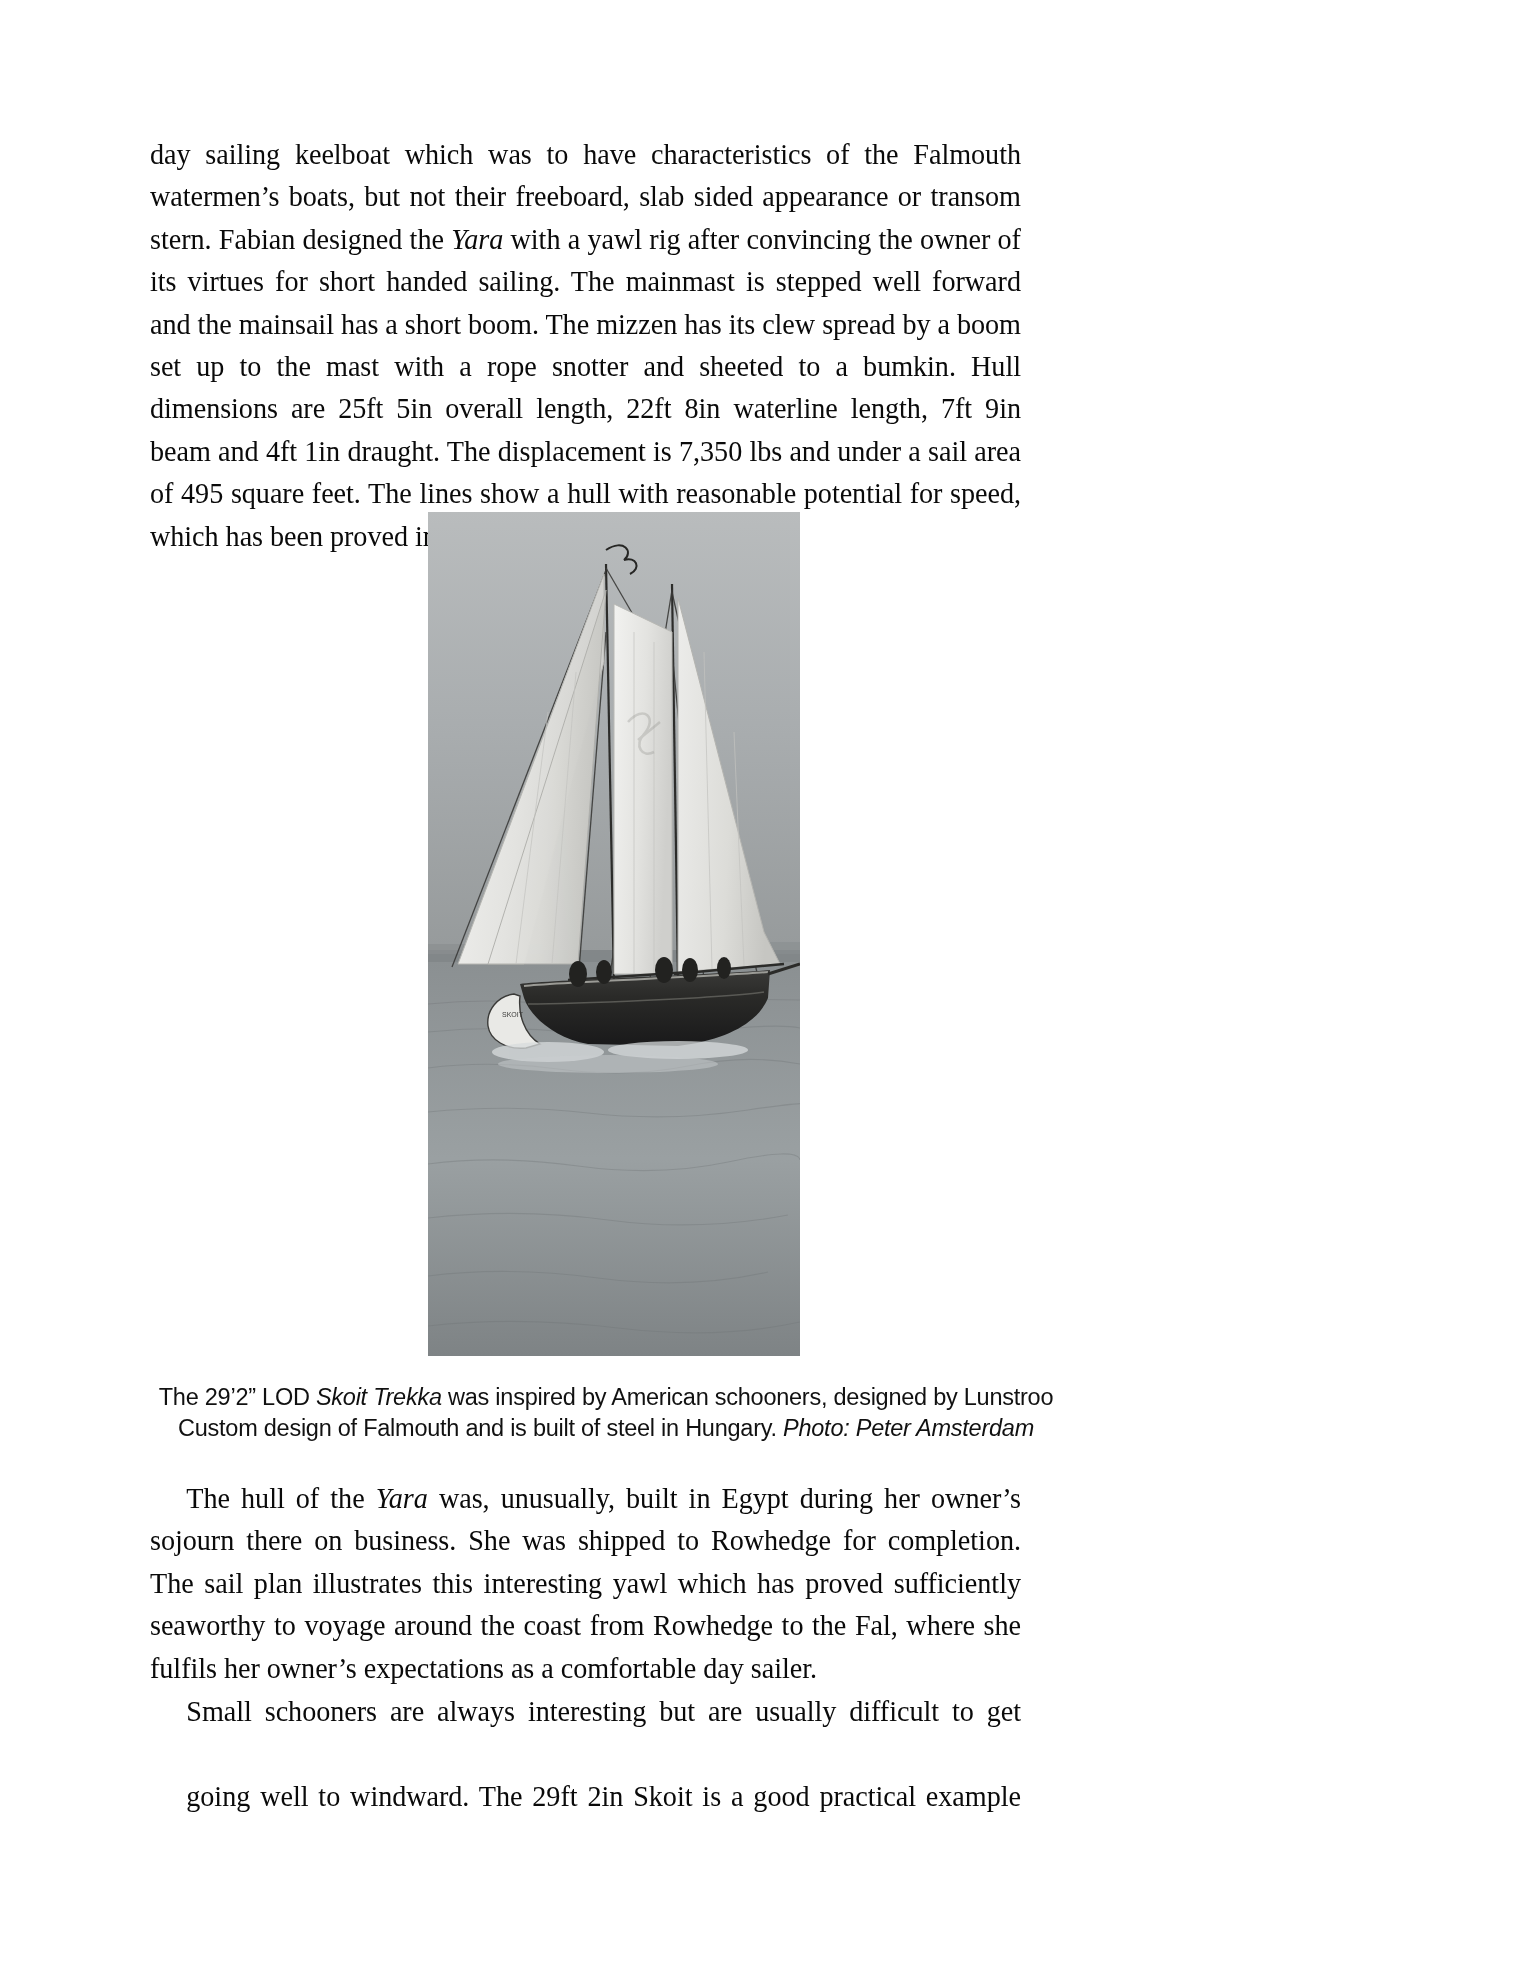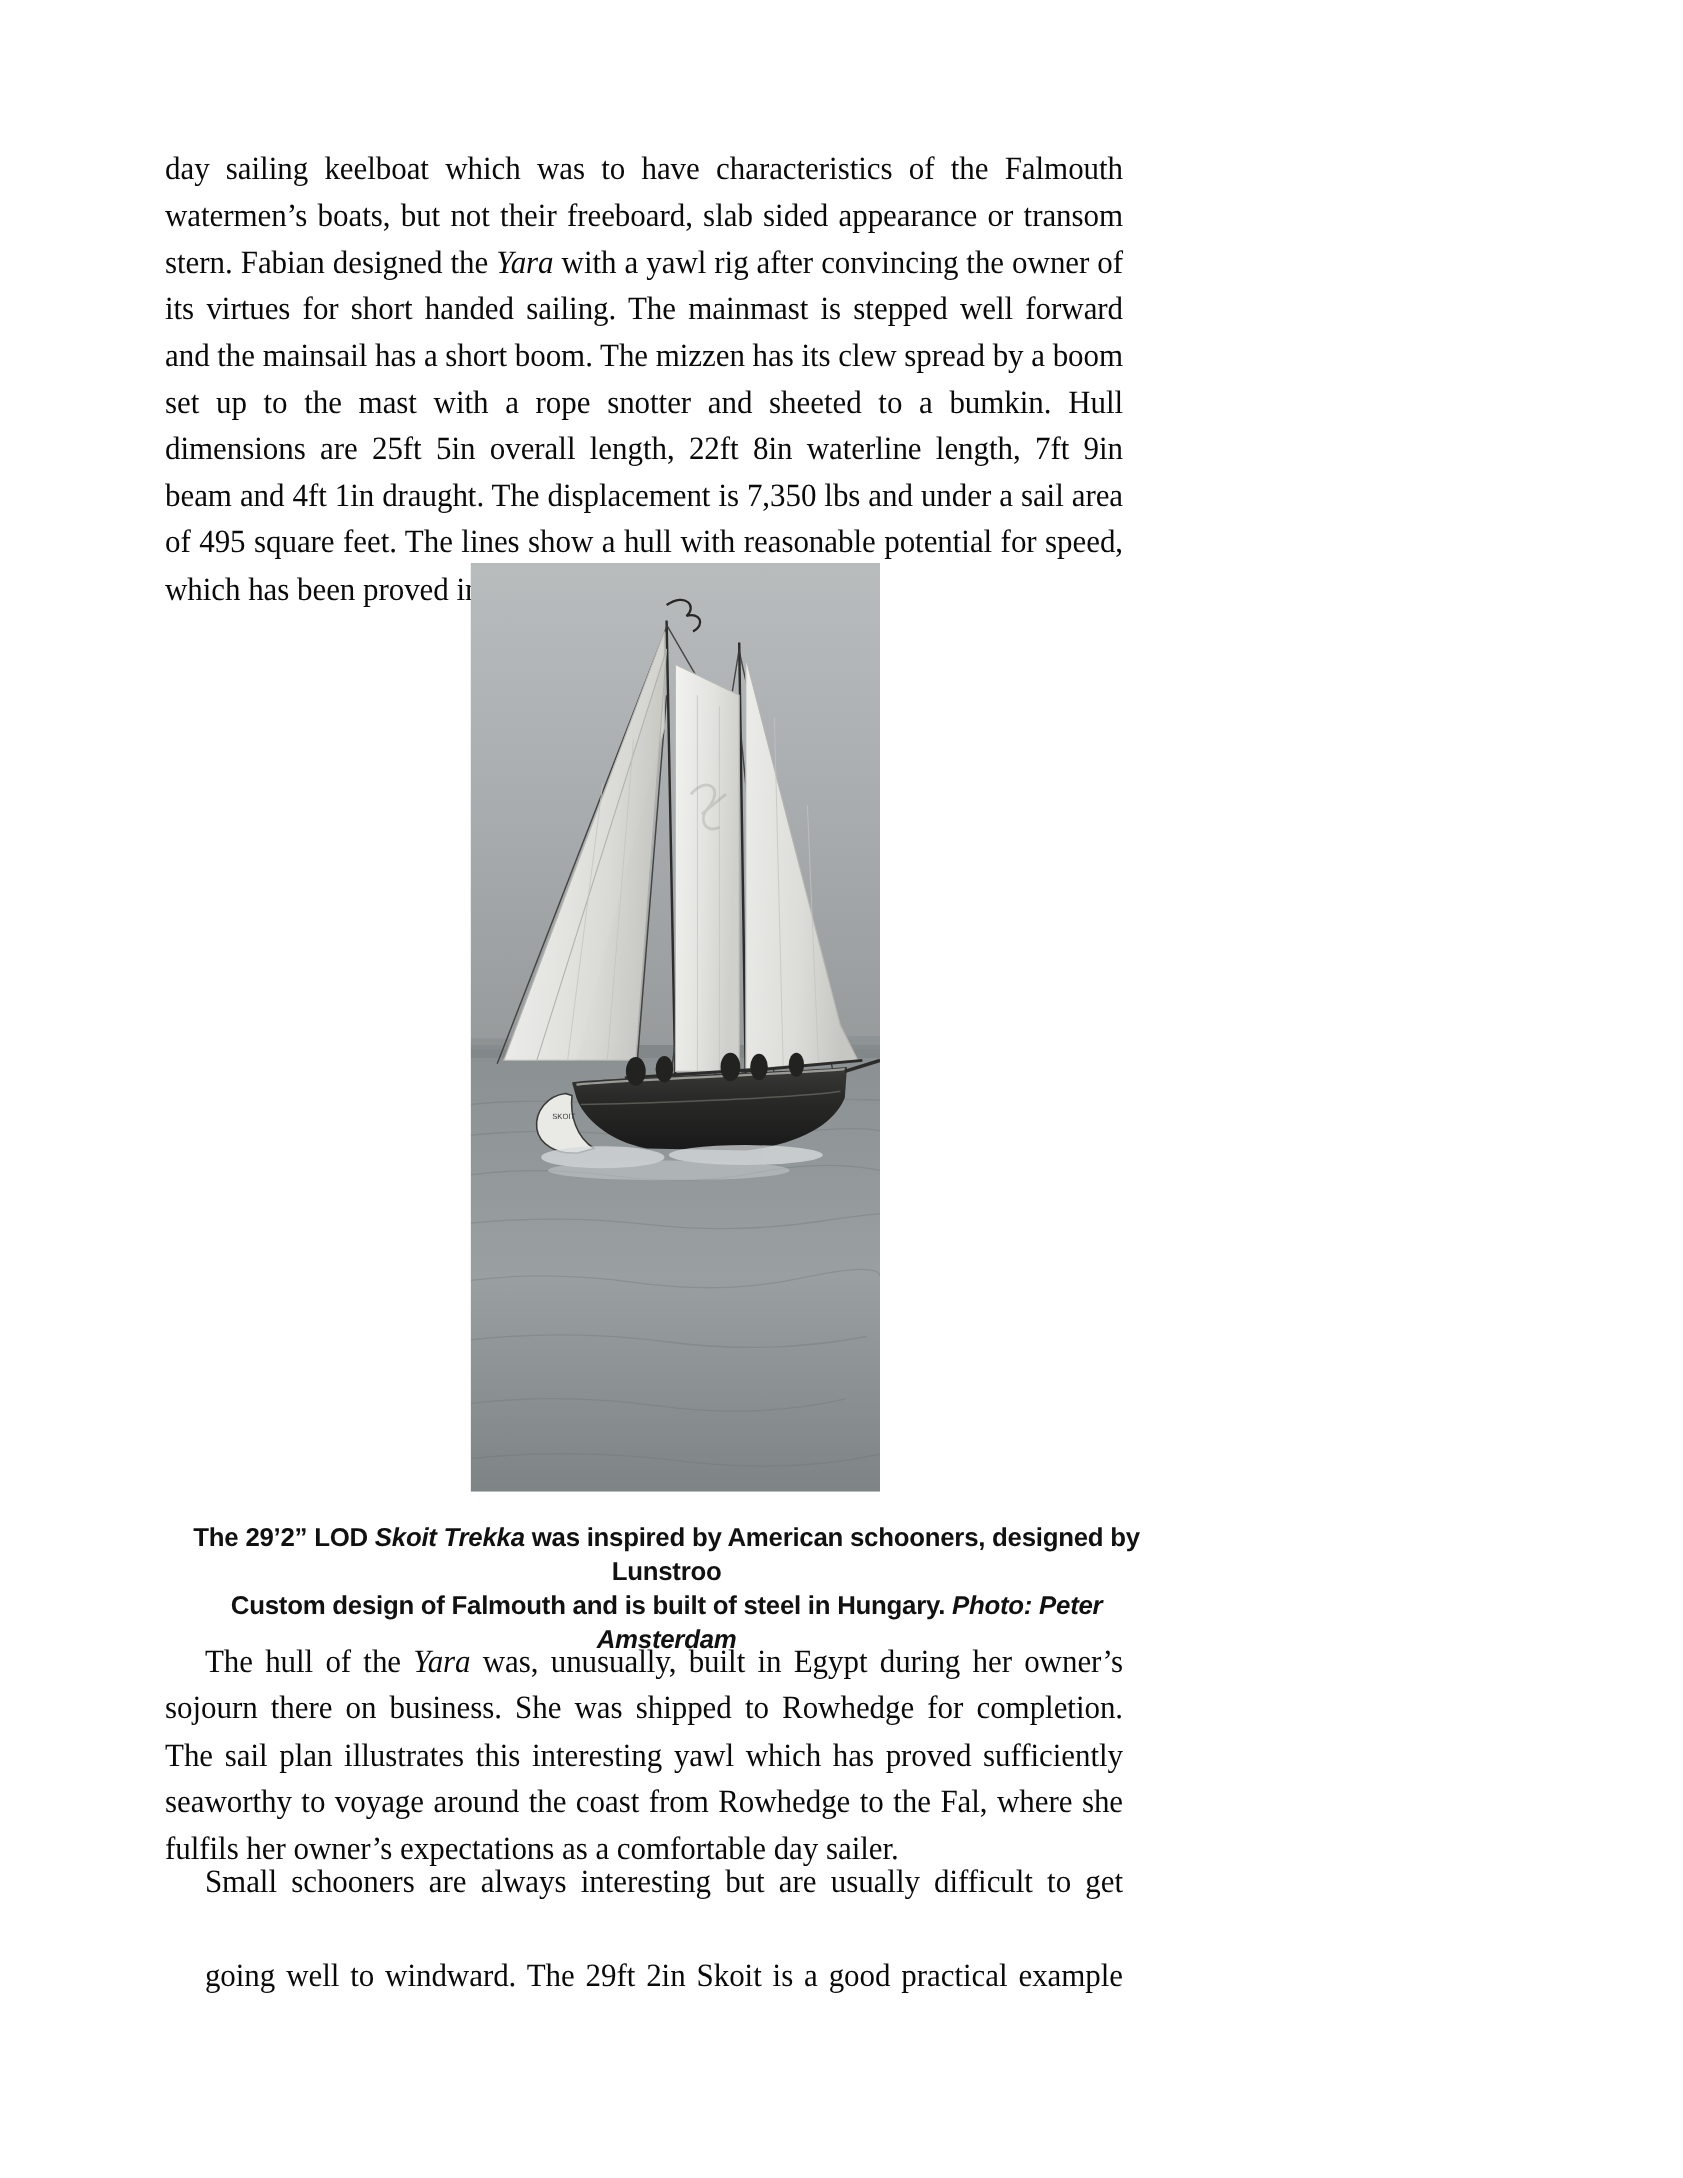--- a/index.html
+++ b/index.html
@@ -78,30 +78,28 @@
     position: absolute;
     left: 150px;
     top: 1382px;
     width: 912px;
     font-family: "Liberation Sans", "DejaVu Sans", sans-serif;
     font-size: 23.5px;
     line-height: 31px;
     text-align: center;
     color: #111111;
     letter-spacing: -0.25px;
-    font-weight: bold;
   }
   .caption i, .caption em { font-style: italic; }
 
   .para-block-2 {
     position: absolute;
     left: 150px;
     top: 1477px;
     width: 912px;
-    margin-top: 13px;
   }
   .para-block-3 {
     position: absolute;
     left: 150px;
     top: 1690px;
     width: 912px;
   }
   .para-block-1 {
     position: absolute;
     left: 150px;

